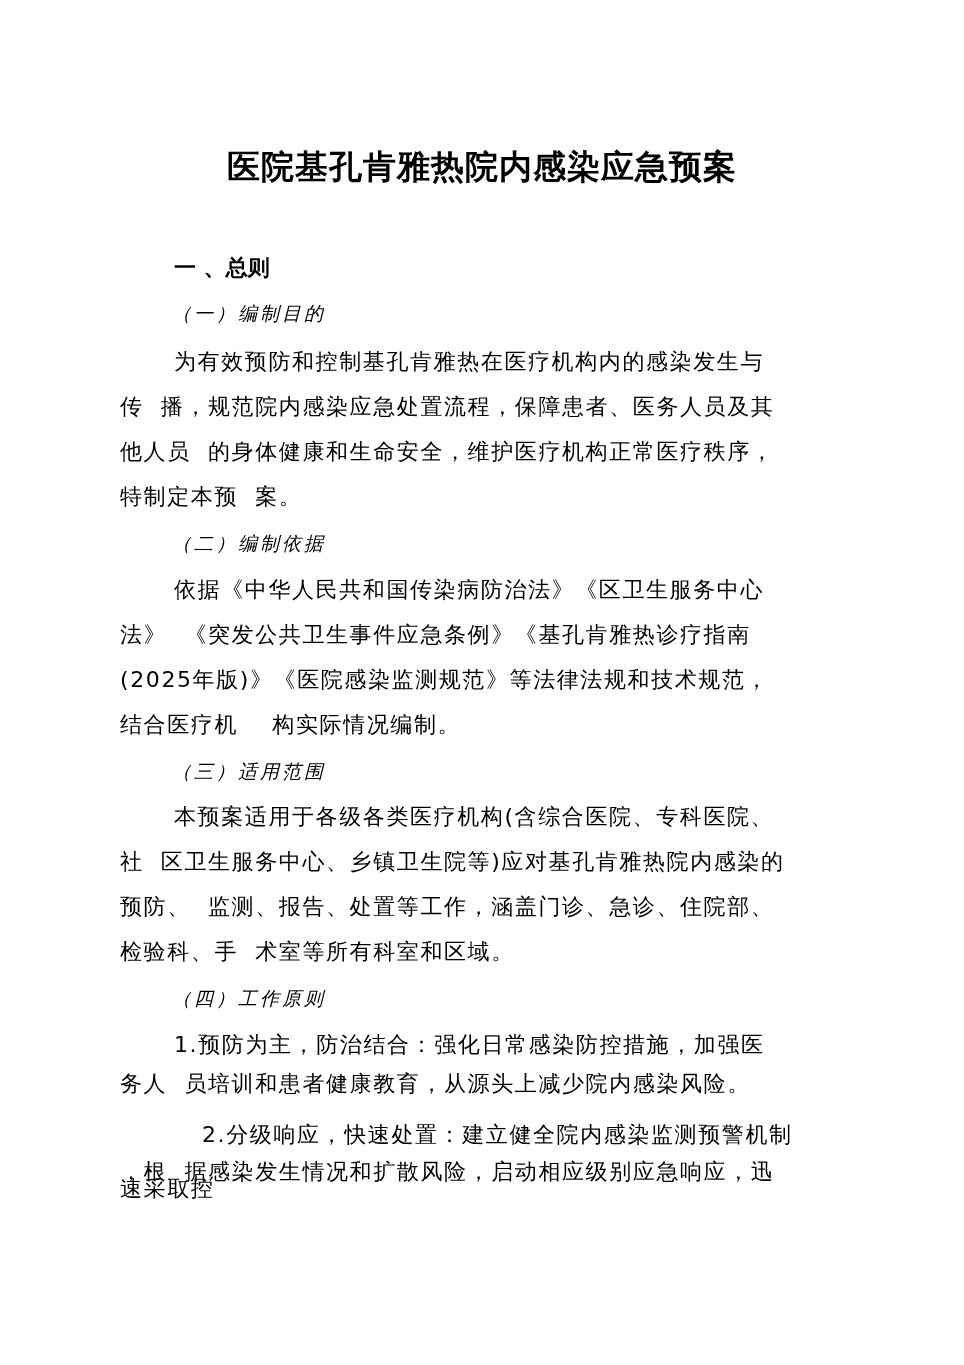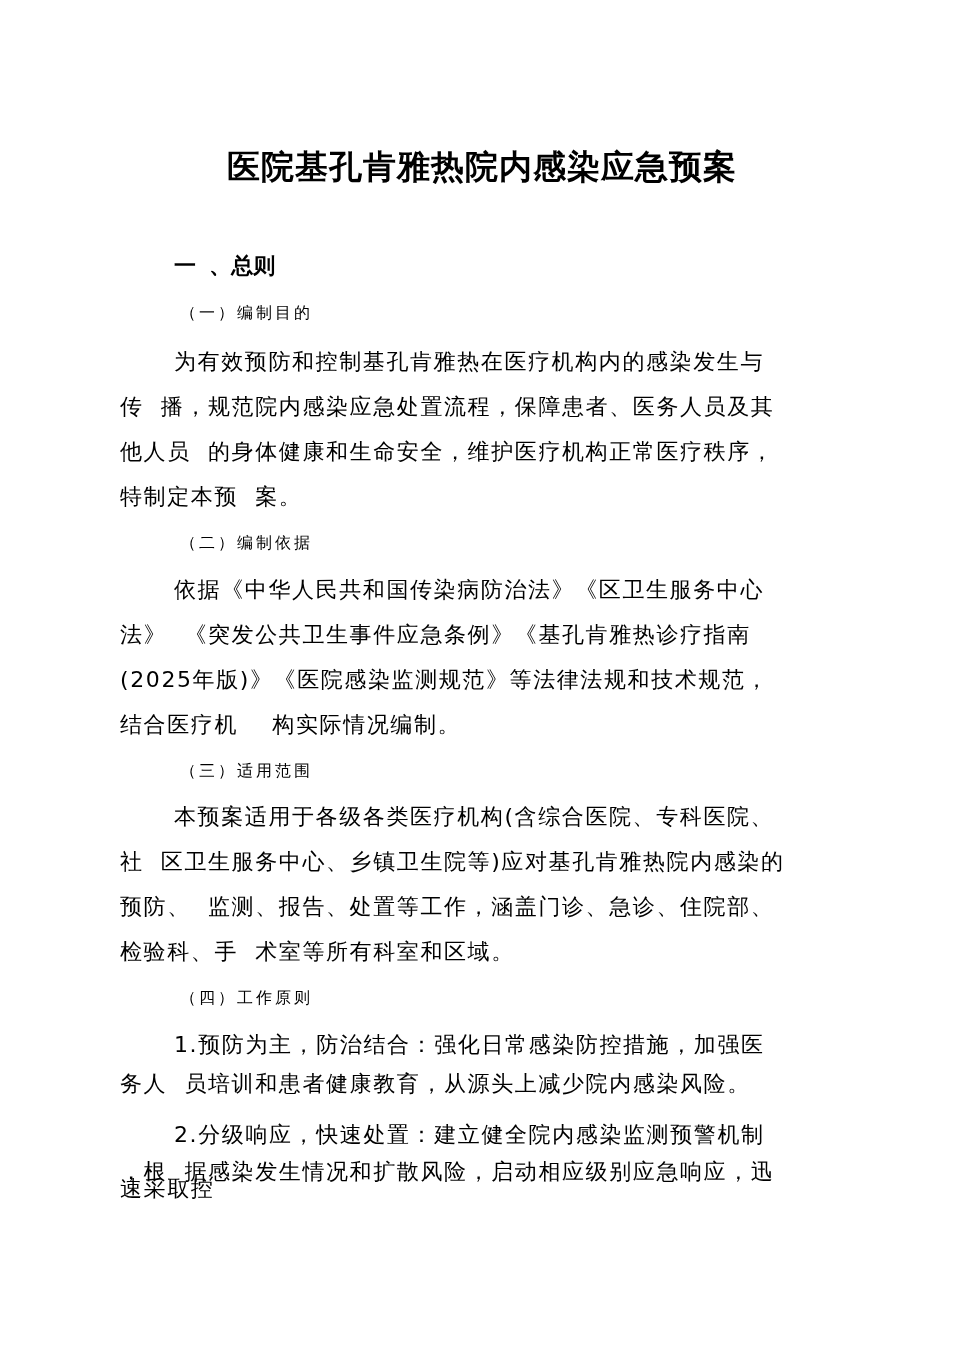--- a/index.html
+++ b/index.html
@@ -35,29 +35,29 @@
       line-height: 44px;
       white-space: nowrap;
     }
     .h1 {
       position: absolute;
       left: 174px;
       font-size: 22px;
       font-weight: bold;
       line-height: 30px;
       white-space: nowrap;
-      font-family: Liberation Mono, monospace;
     }
     .h2 {
       position: absolute;
-      left: 180px;
-      font-size: 16px;
+      left: 172px;
+      font-size: 19px;
       line-height: 30px;
       letter-spacing: 3px;
       white-space: nowrap;
+      font-style: italic;
     }
     .line {
       position: absolute;
       font-size: 22px;
       line-height: 30px;
       white-space: pre;
       letter-spacing: 1.6px;
     }
     .first { left: 174px; }
     .cont  { left: 120px; }
@@ -86,17 +86,17 @@
   <div class="h2" style="top:756px;">（三）适用范围</div>
   <div class="line first" style="top:802px;">本预案适用于各级各类医疗机构(含综合医院、专科医院、</div>
   <div class="line cont" style="top:847px;">社  区卫生服务中心、乡镇卫生院等)应对基孔肯雅热院内感染的</div>
   <div class="line cont" style="top:892px;">预防、  监测、报告、处置等工作，涵盖门诊、急诊、住院部、</div>
   <div class="line cont" style="top:937px;">检验科、手  术室等所有科室和区域。</div>
 
   <div class="h2" style="top:983px;">（四）工作原则</div>
   <div class="line first" style="top:1030px;">1.预防为主，防治结合：强化日常感染防控措施，加强医</div>
   <div class="line cont" style="top:1069px;">务人  员培训和患者健康教育，从源头上减少院内感染风险。</div>
 
-  <div class="line first" style="top:1120px;">2.分级响应，快速处置：建立健全院内感染监测预警机制</div>
+  <div class="line first" style="top:1120px;margin-left:28px;">2.分级响应，快速处置：建立健全院内感染监测预警机制</div>
   <div class="line cont" style="top:1157px;">，根  据感染发生情况和扩散风险，启动相应级别应急响应，迅</div>
   <div class="line cont" style="top:1174px;">速采取控</div>
 
 </div>
 
 </body></html>

